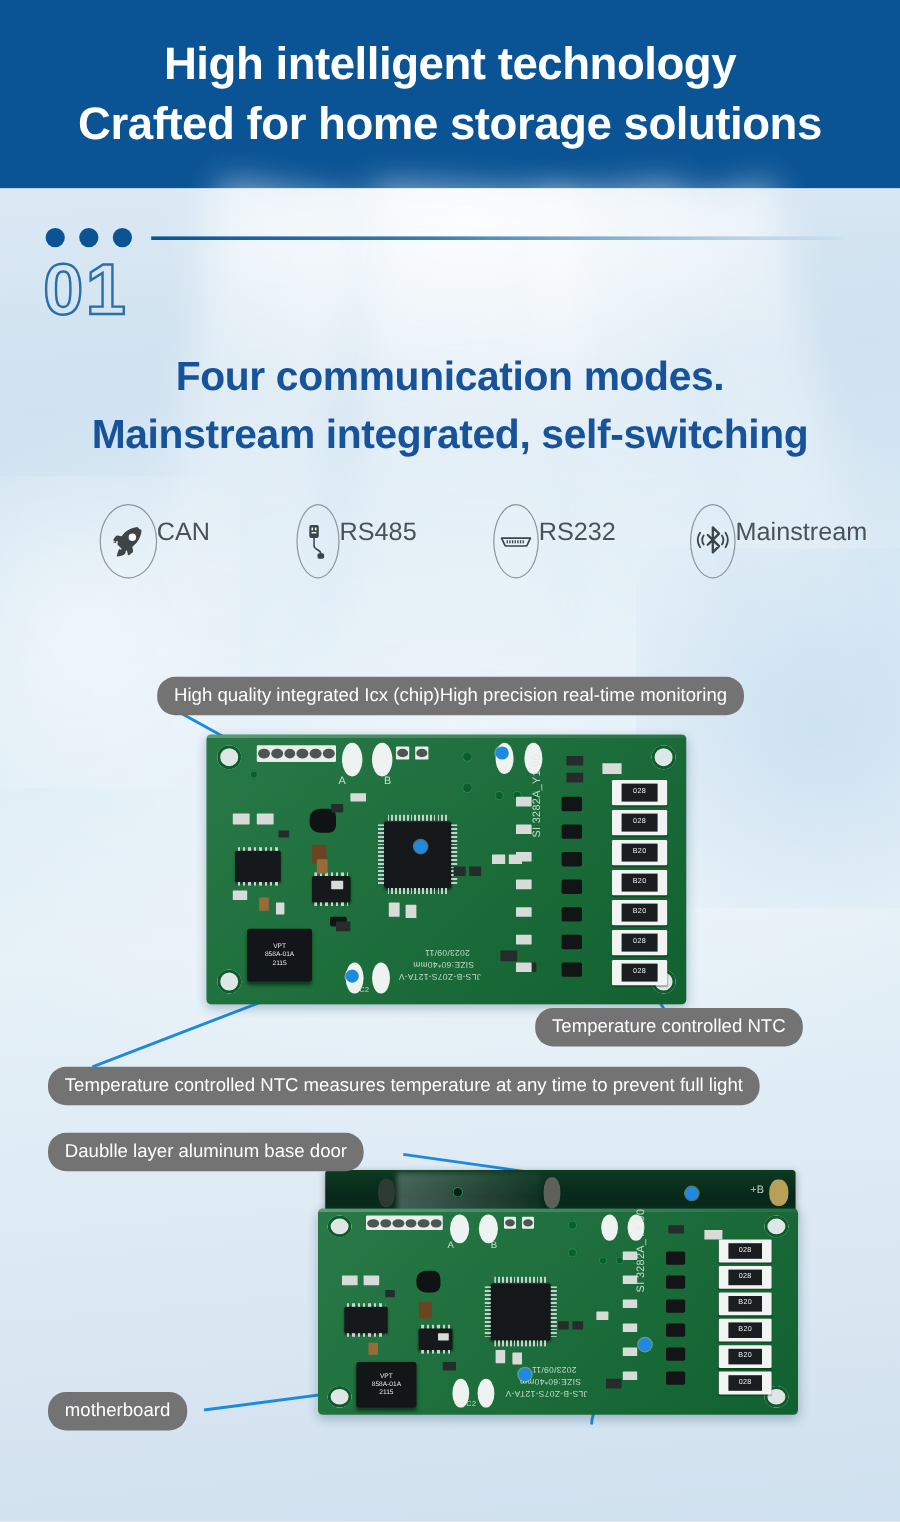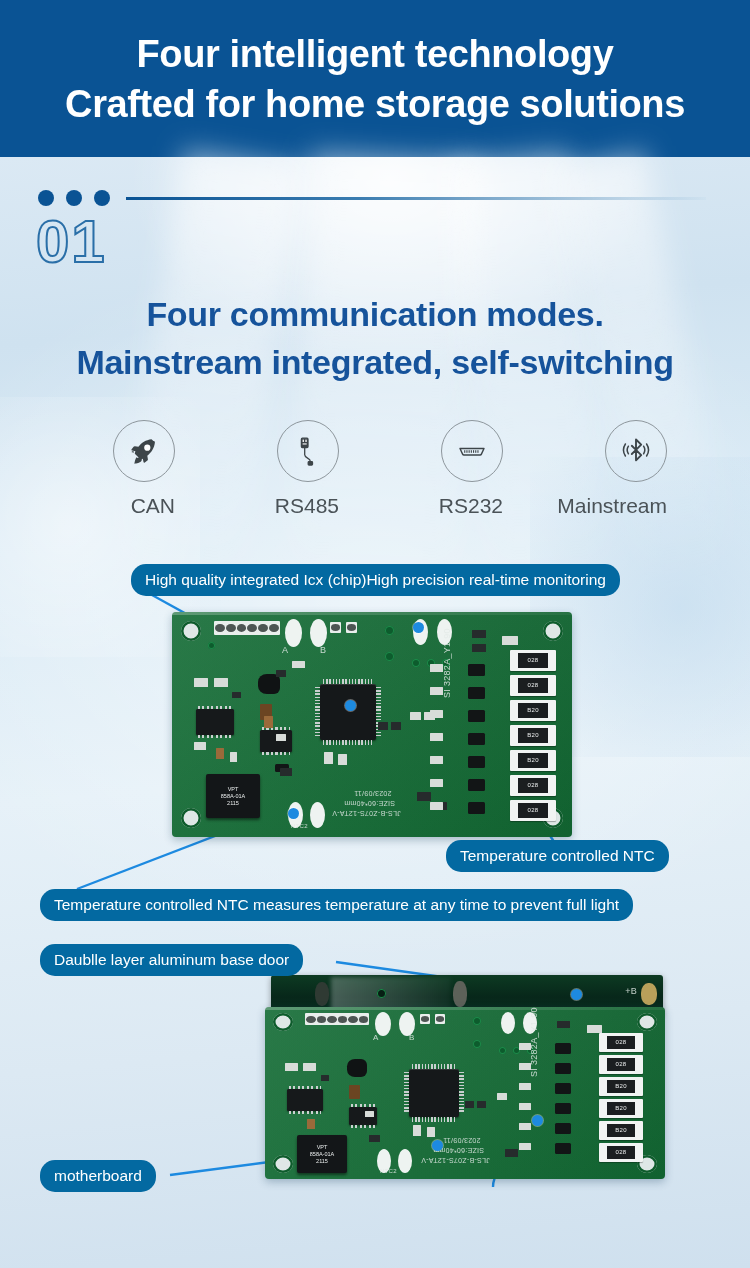--- a/index.html
+++ b/index.html
@@ -64,33 +64,33 @@
   
   .headline { position:absolute; left:0; top:290px; width:750px; text-align:center; }
   .headline div {
     color:#16539b; font-weight:bold; font-size:34px; line-height:48px;
     letter-spacing:-0.3px; white-space:nowrap;
   }
 
   
   .modes { position:absolute; left:0; top:420px; width:750px;
            display:flex; justify-content:center; gap:72px; }
-  .mode { width:92px; display:flex; flex-direction:column; align-items:flex-end; }
+  .mode { width:92px; display:flex; flex-direction:row; align-items:flex-start; }
   .mode-circle {
     width:62px; height:62px; border-radius:50%;
     border:1.4px solid #8d969c;
     display:flex; align-items:center; justify-content:center;
     background:transparent;
   }
   .mode-label { margin-top:12px; font-size:21px; color:#4a5257; white-space:nowrap; }
 
   
   .pill {
     position:absolute;
-    background:#0369a1; color:#fff;
+    background:#737373; color:#fff;
     border-radius:15px;
     padding:6px 14px 7px 14px;
     font-size:15.5px; line-height:19px; white-space:nowrap;
     font-weight:normal;
   }
 
   
   #leaders { position:absolute; left:0; top:0; width:750px; height:1268px; pointer-events:none; }
 
   
@@ -170,21 +170,21 @@
   .alum-base .sheen { position:absolute; left:60px; top:2px; width:120px; height:36px;
     background:linear-gradient(to right, rgba(190,200,200,0.35), rgba(190,200,200,0.05));
     filter:blur(2px); }
 </style>
 </head>
 <body>
 
 <div id="page">
 
   <div class="banner">
-    <div class="banner-line">Four intelligent technology</div>
+    <div class="banner-line">High intelligent technology</div>
     <div class="banner-line">Crafted for home storage solutions</div>
   </div>
 
   <div class="bg-body">
     <div class="ray r1"></div>
     <div class="ray r2"></div>
     <div class="ray r3"></div>
     <div class="ray r4"></div>
     <div class="glow-left"></div>
     <div class="glow-right"></div>

